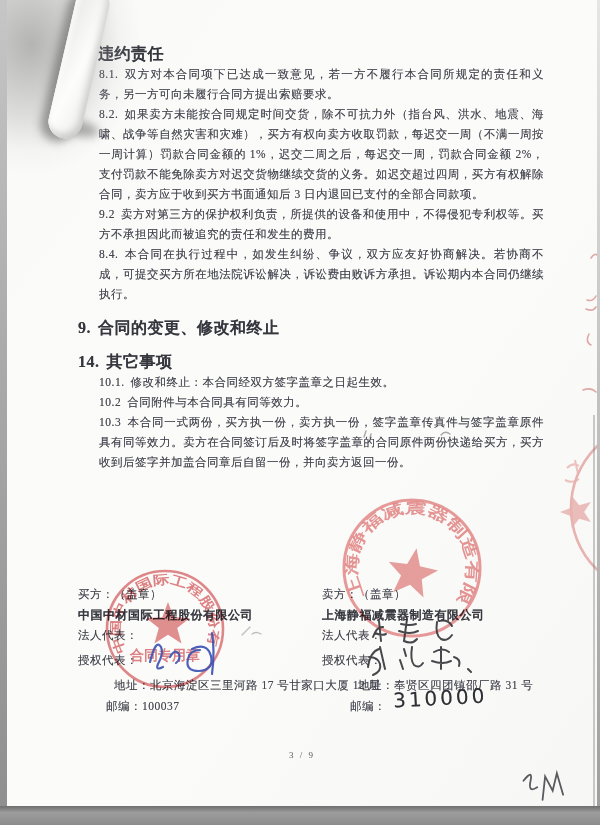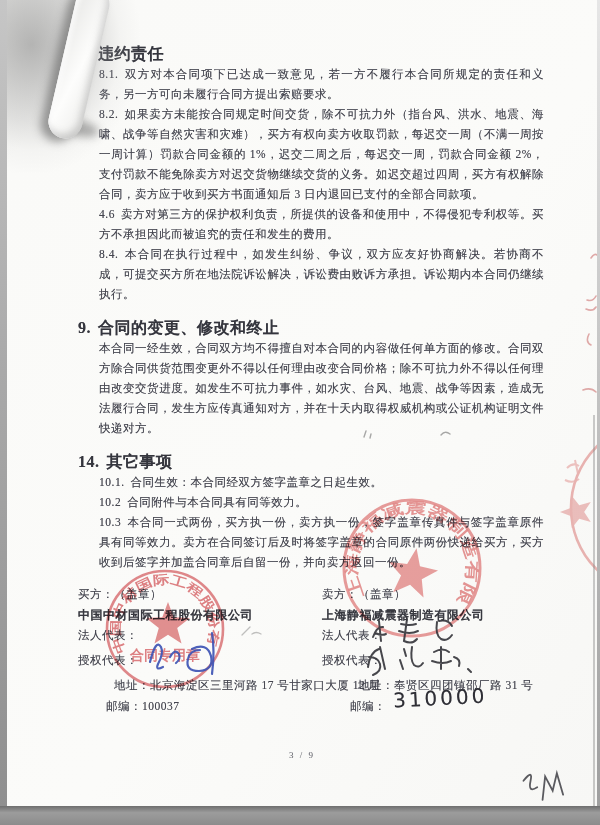--- a/index.html
+++ b/index.html
@@ -59,32 +59,31 @@
 
 <div class="scan">
   <div class="paper">
 
     <div class="content">
 
       <div class="sec">
         <h3 class="sec-h"><span class="num">8.</span><span>违约责任</span></h3>
         <p class="clause"><span class="cnum">8.1.</span><span>双方对本合同项下已达成一致意见，若一方不履行本合同所规定的责任和义务，另一方可向未履行合同方提出索赔要求。</span></p>
         <p class="clause"><span class="cnum">8.2.</span><span>如果卖方未能按合同规定时间交货，除不可抗力外（指台风、洪水、地震、海啸、战争等自然灾害和灾难），买方有权向卖方收取罚款，每迟交一周（不满一周按一周计算）罚款合同金额的 1%，迟交二周之后，每迟交一周，罚款合同金额 2%，支付罚款不能免除卖方对迟交货物继续交货的义务。如迟交超过四周，买方有权解除合同，卖方应于收到买方书面通知后 3 日内退回已支付的全部合同款项。</span></p>
-        <p class="clause"><span class="cnum">4.6</span><span>卖方对第三方的保护权利负责，所提供的设备和使用中，不得侵犯专利权等。买方不承担因此而被追究的责任和发生的费用。</span></p>
+        <p class="clause"><span class="cnum">9.2</span><span>卖方对第三方的保护权利负责，所提供的设备和使用中，不得侵犯专利权等。买方不承担因此而被追究的责任和发生的费用。</span></p>
         <p class="clause"><span class="cnum">8.4.</span><span>本合同在执行过程中，如发生纠纷、争议，双方应友好协商解决。若协商不成，可提交买方所在地法院诉讼解决，诉讼费由败诉方承担。诉讼期内本合同仍继续执行。</span></p>
       </div>
 
       <div class="sec">
         <h3 class="sec-h"><span class="num">9.</span><span>合同的变更、修改和终止</span></h3>
-        <p class="clause"><span>本合同一经生效，合同双方均不得擅自对本合同的内容做任何单方面的修改。合同双方除合同供货范围变更外不得以任何理由改变合同价格；除不可抗力外不得以任何理由改变交货进度。如发生不可抗力事件，如水灾、台风、地震、战争等因素，造成无法履行合同，发生方应传真通知对方，并在十天内取得权威机构或公证机构证明文件快递对方。</span></p>
       </div>
 
       <div class="sec">
         <h3 class="sec-h"><span class="num">14.</span><span>其它事项</span></h3>
-        <p class="clause"><span class="cnum">10.1.</span><span>合同生效：本合同经双方签字盖章之日起生效。</span></p>
+        <p class="clause"><span class="cnum">10.1.</span><span>修改和终止：本合同经双方签字盖章之日起生效。</span></p>
         <p class="clause"><span class="cnum">10.2</span><span>合同附件与本合同具有同等效力。</span></p>
         <p class="clause"><span class="cnum">10.3</span><span>本合同一式两份，买方执一份，卖方执一份，签字盖章传真件与签字盖章原件具有同等效力。卖方在合同签订后及时将签字盖章的合同原件两份快递给买方，买方收到后签字并加盖合同章后自留一份，并向卖方返回一份。</span></p>
       </div>
     </div>
 
     <div class="sig-col left">
       <div class="sig-row r0">买方：（盖章）</div>
       <div class="sig-row r1 company">中国中材国际工程股份有限公司</div>
       <div class="sig-row r2">法人代表：</div>
       <div class="sig-row r3">授权代表：</div>

